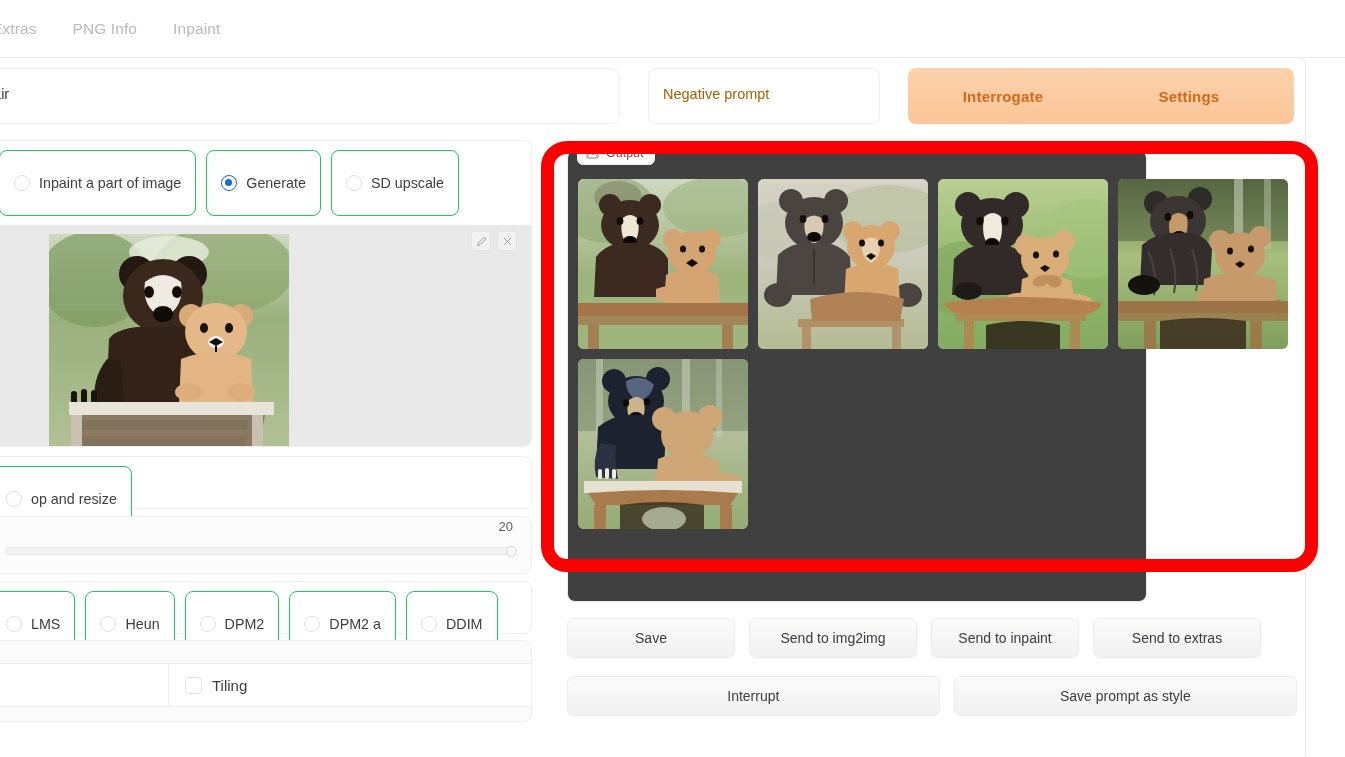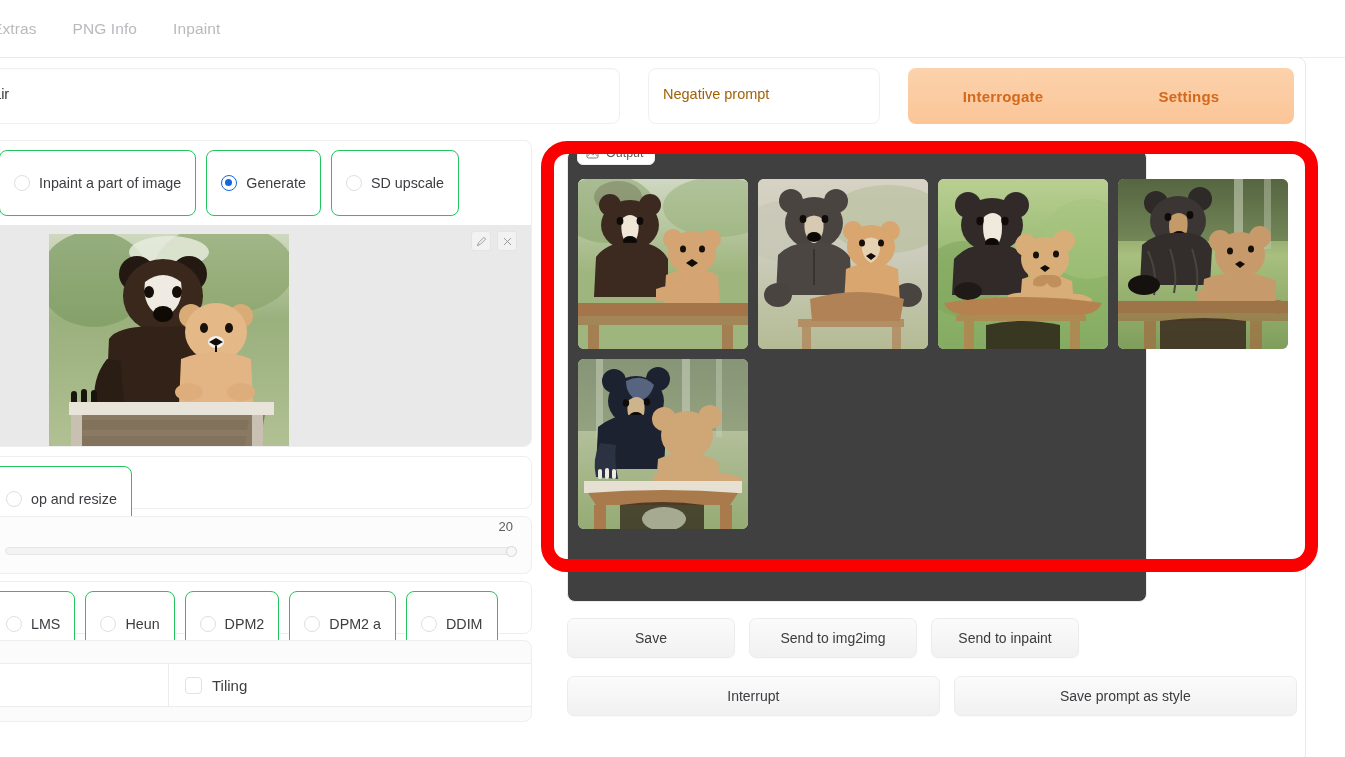--- a/index.html
+++ b/index.html
@@ -658,20 +658,21 @@
      <ellipse cx="86" cy="160" rx="22" ry="12" fill="#cdd4ba" opacity=".7"></ellipse>
             </svg>
           </div>
         </div>
     </div>
 
     <div class="btnrow" id="btnrow1" style="top:478px;">
         <button class="gray-btn" style="width: 168px;">Save</button>
         <button class="gray-btn" style="width: 168px;">Send to img2img</button>
         <button class="gray-btn" style="width: 148px;">Send to inpaint</button>
+        <button class="gray-btn" style="width: 168px;">Send to extras</button>
       </div>
     <div class="btnrow" id="btnrow2" style="top:536px;">
         <button class="gray-btn" style="width: 381px;">Interrupt</button>
         <button class="gray-btn" style="width: 351px;">Save prompt as style</button>
       </div>
   </div>
 
   <div class="redbox"></div>
 
 </div>

